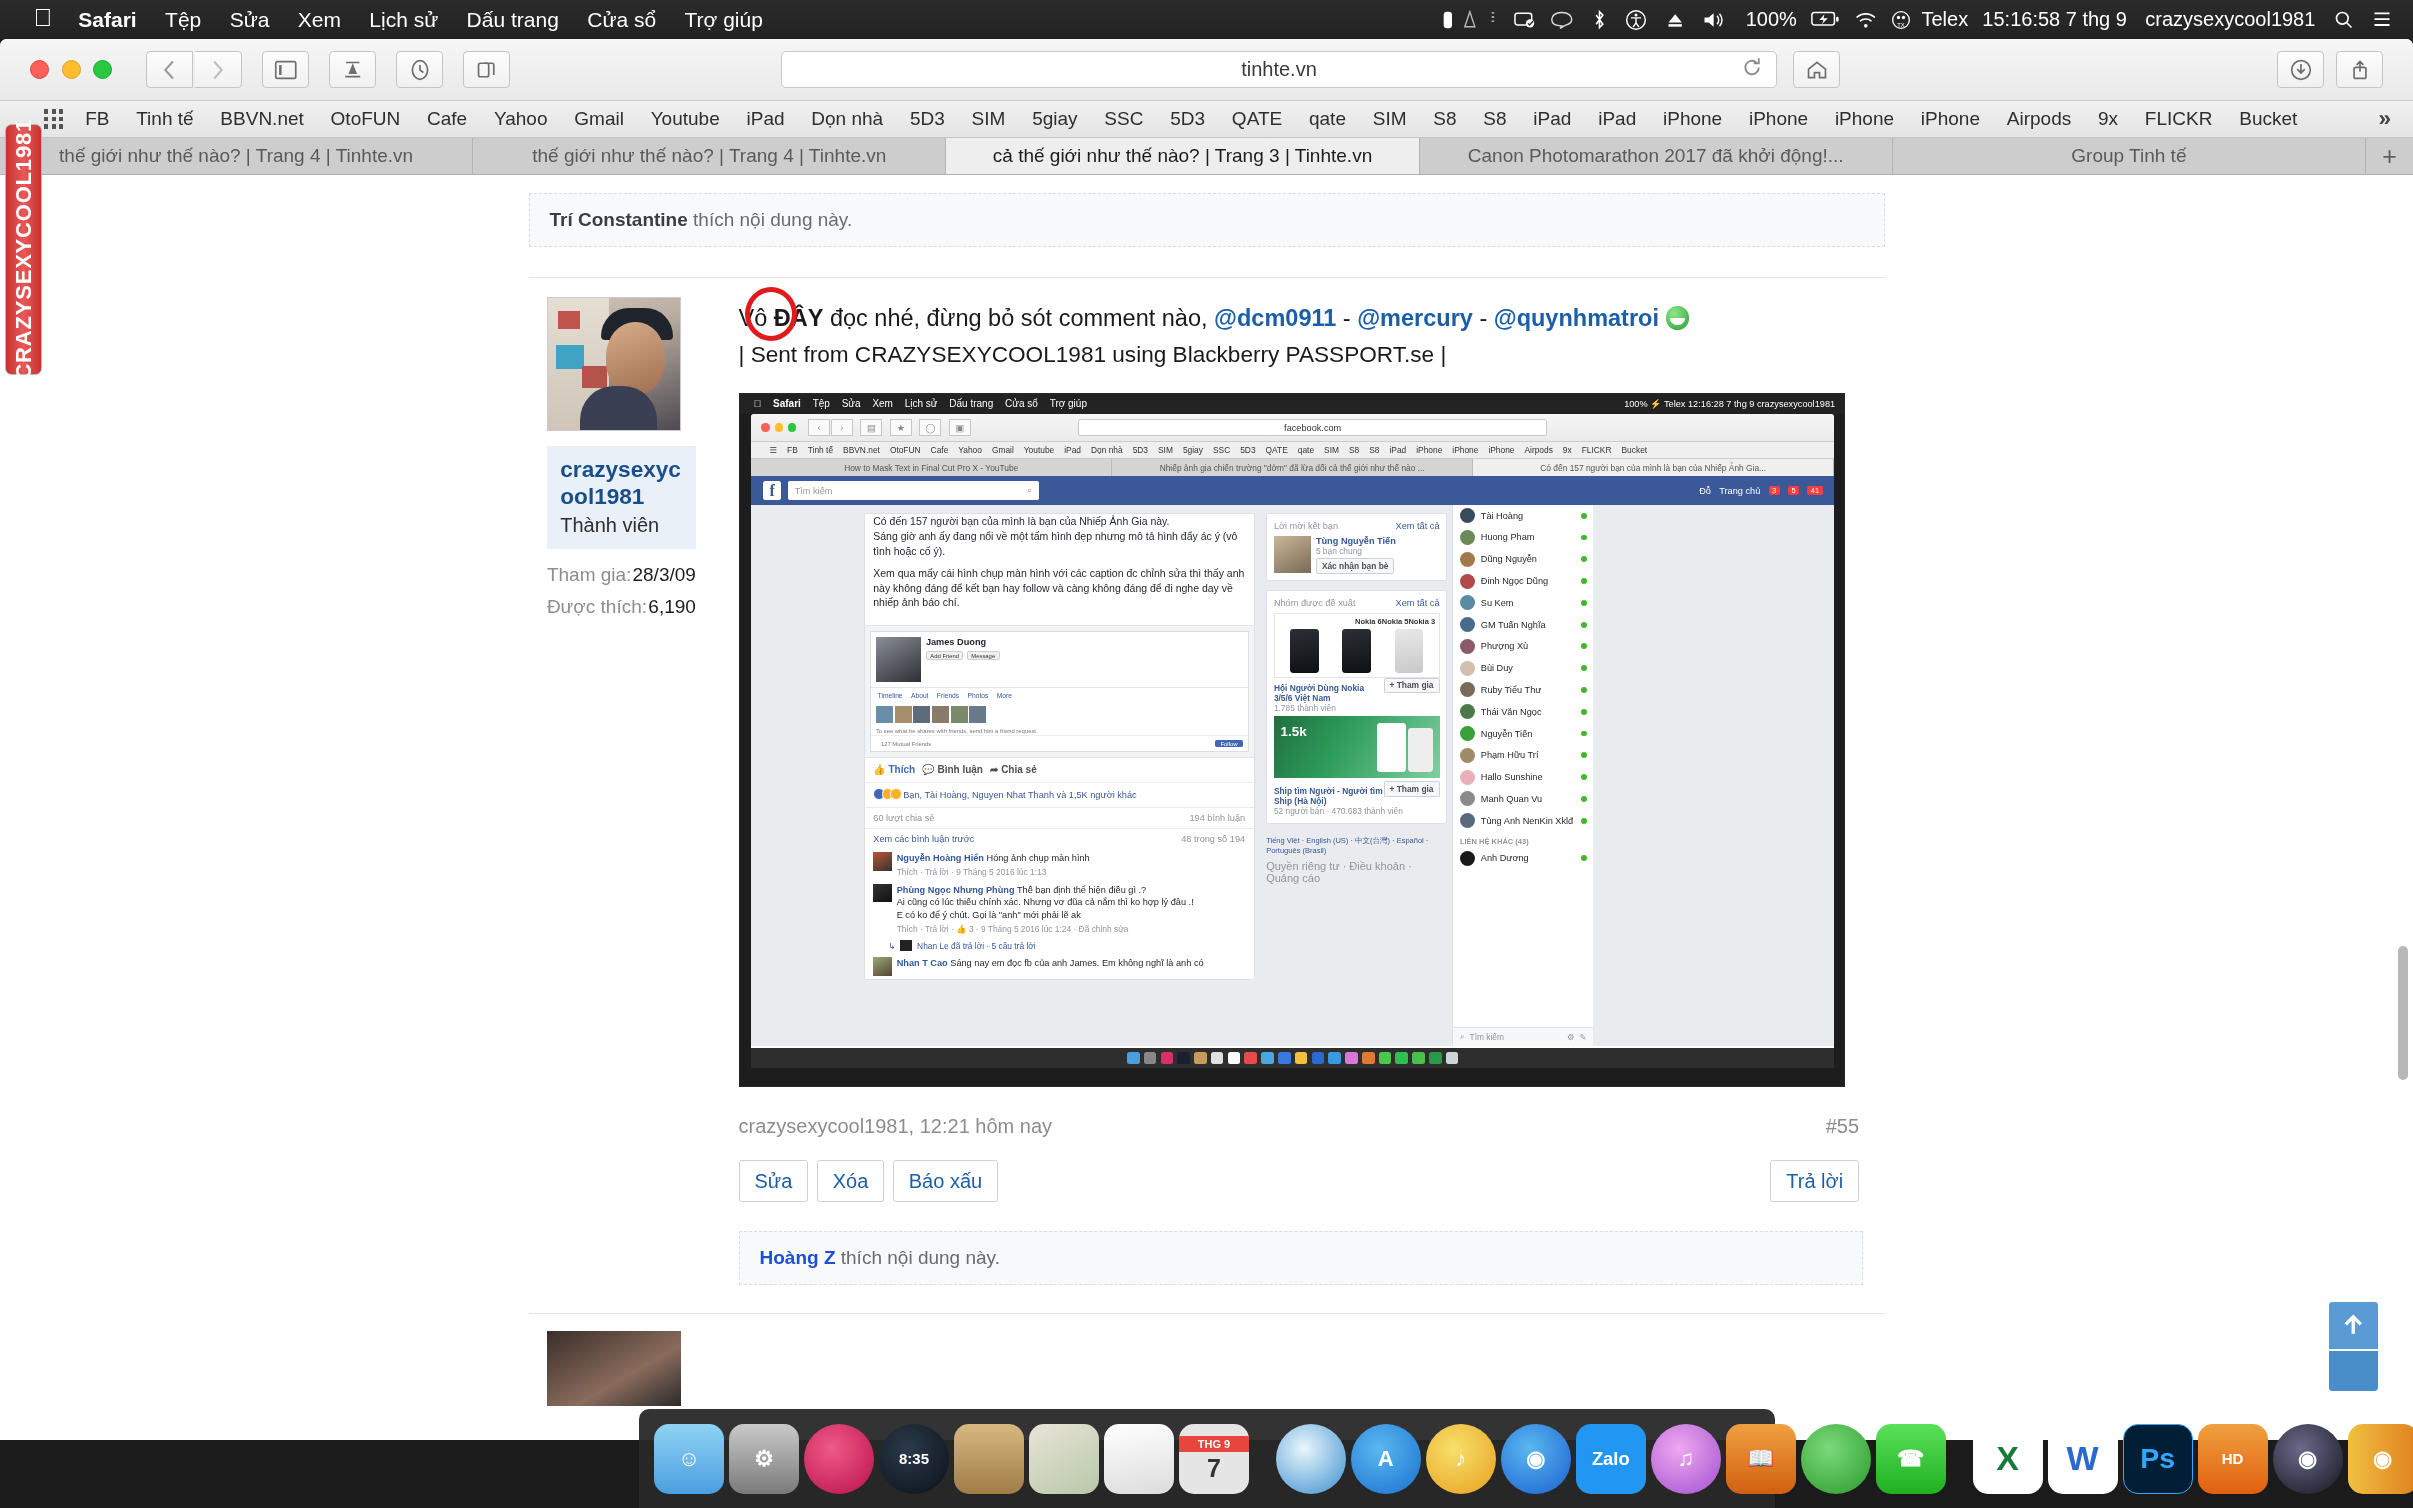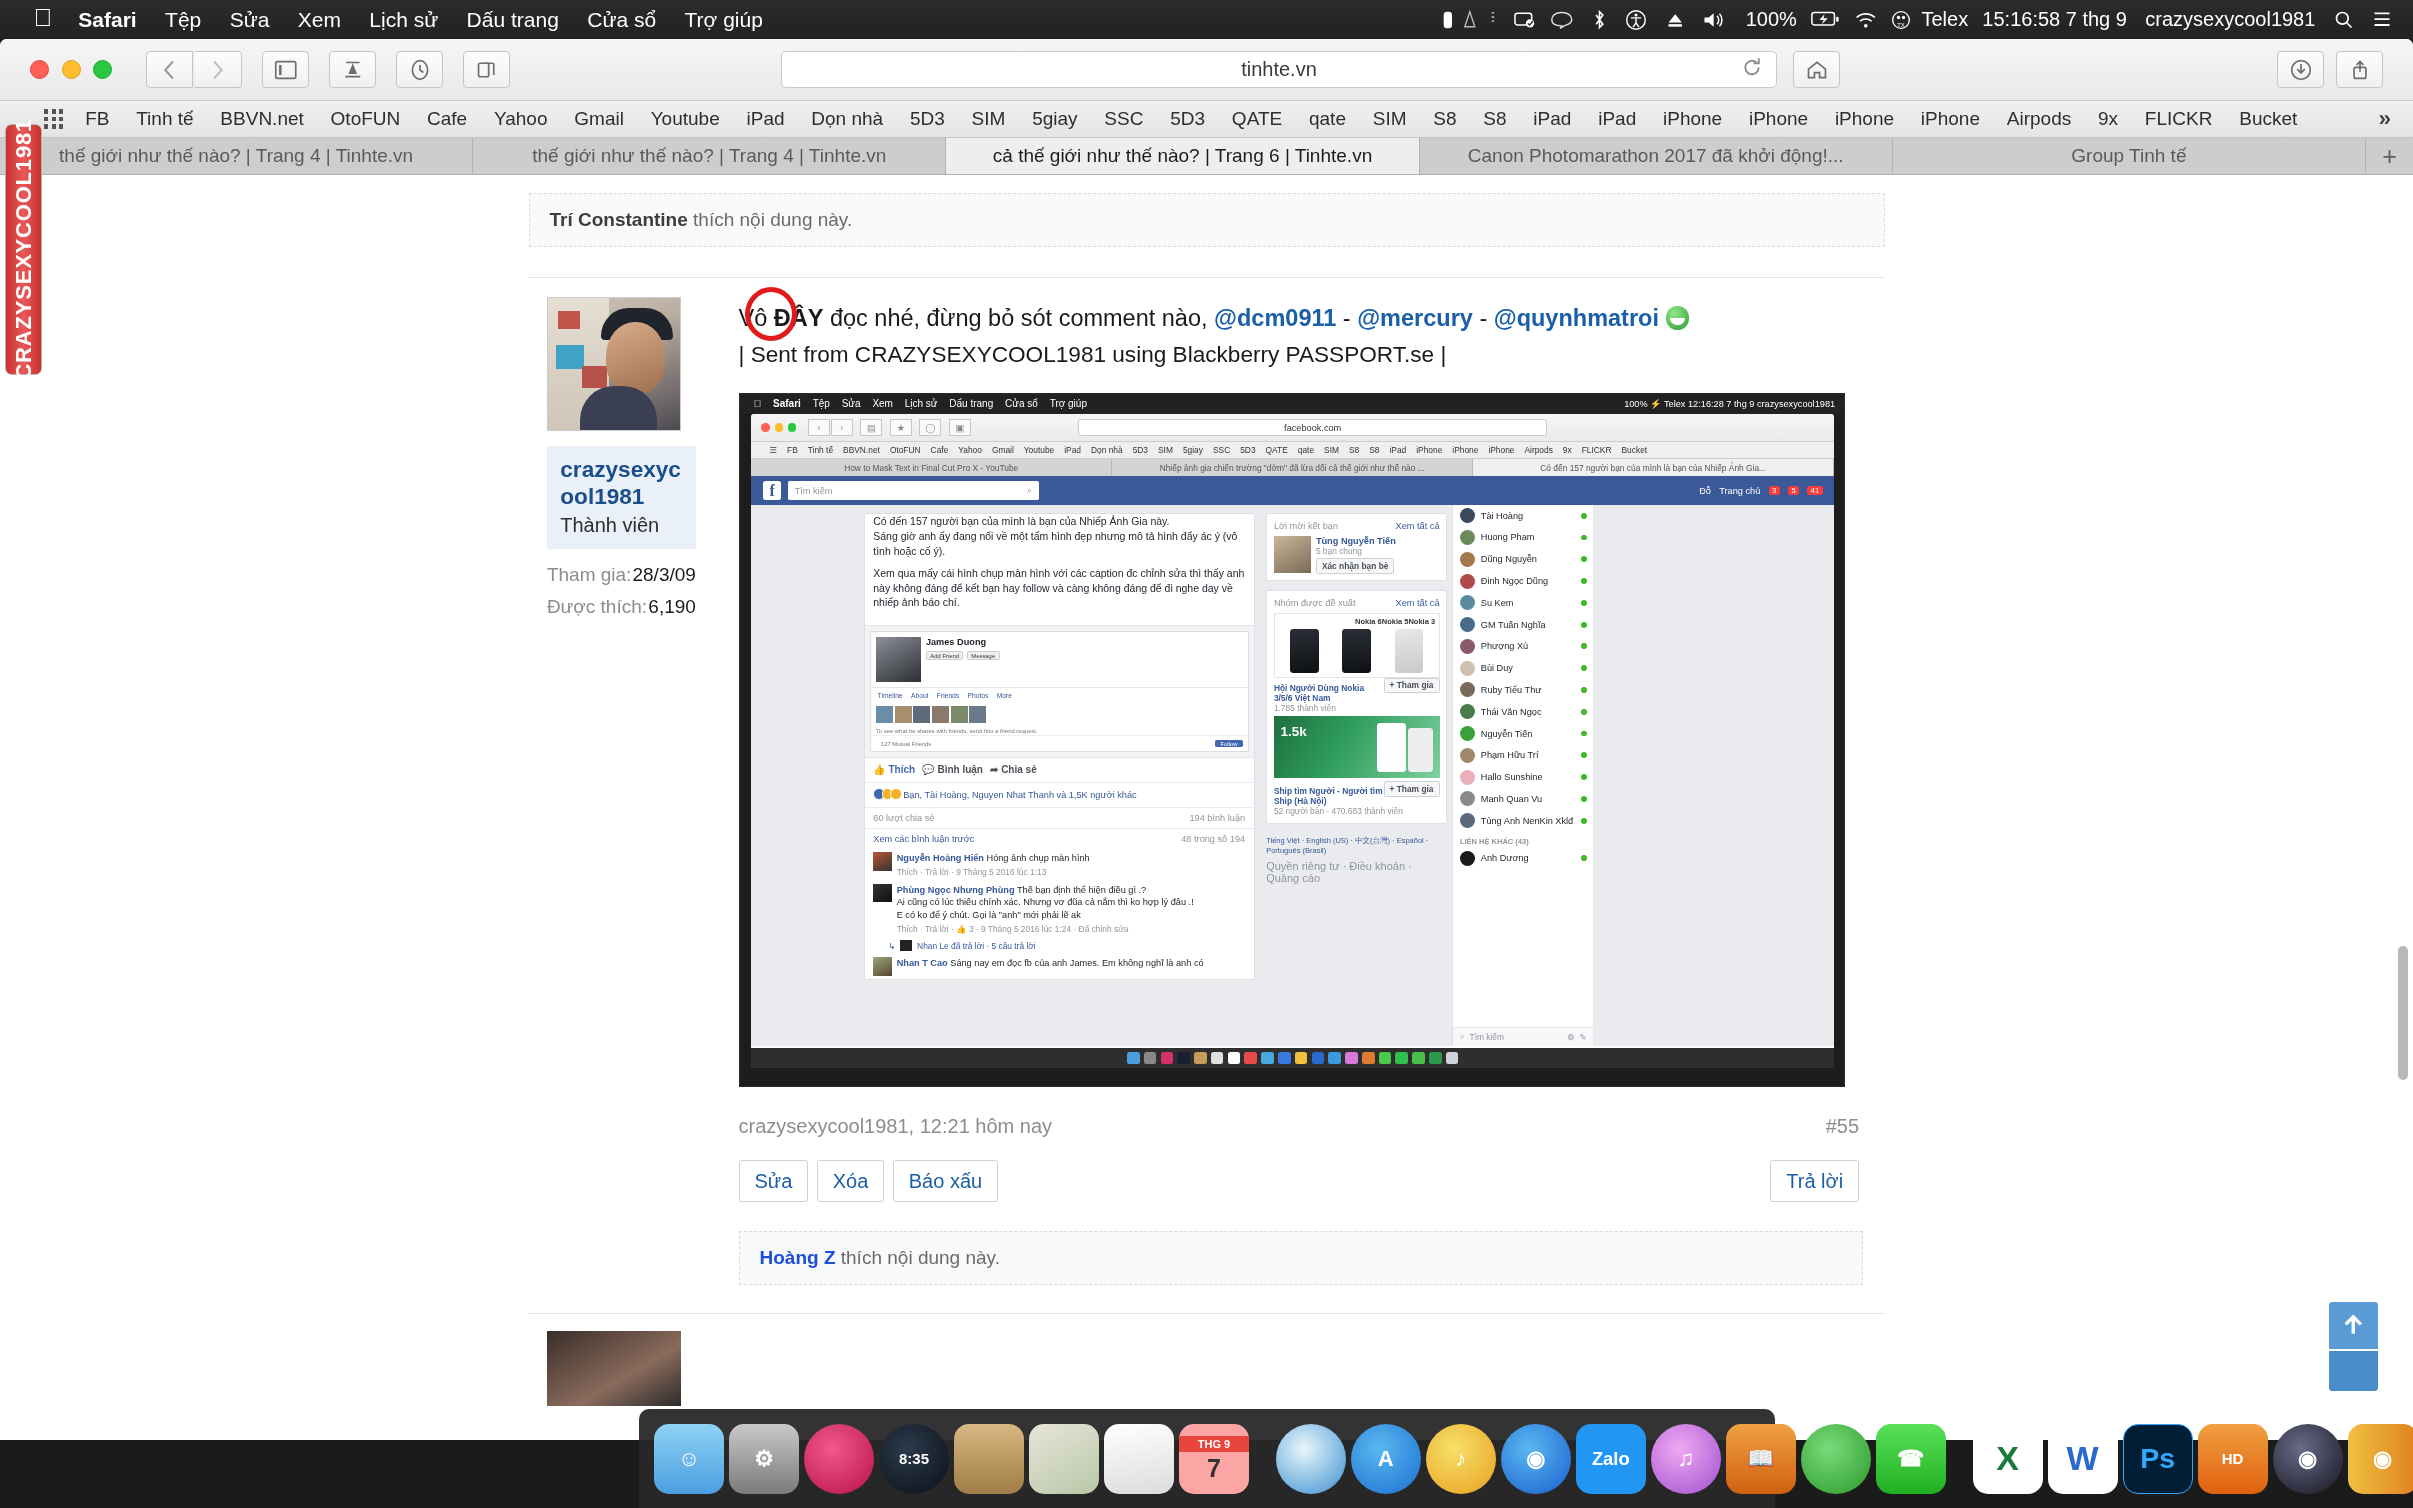--- a/index.html
+++ b/index.html
@@ -500,21 +500,21 @@
       <span class="bm">Airpods</span>
       <span class="bm">9x</span>
       <span class="bm">FLICKR</span>
       <span class="bm">Bucket</span>
       <span class="bm-more">»</span>
     </div>
 
     <div class="tabbar">
       <div class="tab">thế giới như thế nào? | Trang 4 | Tinhte.vn</div>
       <div class="tab">thế giới như thế nào? | Trang 4 | Tinhte.vn</div>
-      <div class="tab active">cả thế giới như thế nào? | Trang 6 | Tinhte.vn</div>
+      <div class="tab active">cả thế giới như thế nào? | Trang 3 | Tinhte.vn</div>
       <div class="tab">Canon Photomarathon 2017 đã khởi động!...</div>
       <div class="tab">Group Tinh tế</div>
       <div class="tab-add">+</div>
     </div>
 
     <div class="page">
       <div class="content-wrap">
 
         <div class="likebar">
           <b>Trí Constantine</b><span> thích nội dung này.</span>
@@ -954,21 +954,21 @@
     <div class="dk-wrap">
         <div class="dock-icon" style="background:linear-gradient(180deg,#d8b882,#a07c46)"></div>
       </div>
     <div class="dk-wrap">
         <div class="dock-icon" style="background:linear-gradient(150deg,#e8e4d8,#b8c8a8)"></div>
       </div>
     <div class="dk-wrap">
         <div class="dock-icon" style="background:linear-gradient(170deg,#ffffff,#dcdcdc)"></div>
       </div>
     <div class="dk-wrap">
-        <div class="dock-icon" style="background:#fca5a5;flex-direction:column;color:#333;font-size:12.6px;line-height:1">
+        <div class="dock-icon" style="background:#e5e5e5;flex-direction:column;color:#333;font-size:12.6px;line-height:1">
       <span style="background:#e8453c;color:#fff;width:100%;text-align:center;font-size:11px;padding:2.5px 0">THG 9</span>
       <span style="font-size:25px;margin-top:3.4px">7</span>
     </div>
       </div>
     <div class="dock-sep"></div>
     <div class="dk-wrap">
         <div class="dock-icon" style="background:radial-gradient(circle at 40% 35%,#eaf6fb,#3a8fd0);border-radius:50%"></div>
       </div>
     <div class="dk-wrap">
         <div class="dock-icon" style="background:radial-gradient(circle at 40% 35%,#5ab8f0,#1a6fd0);border-radius:50%">A</div>

